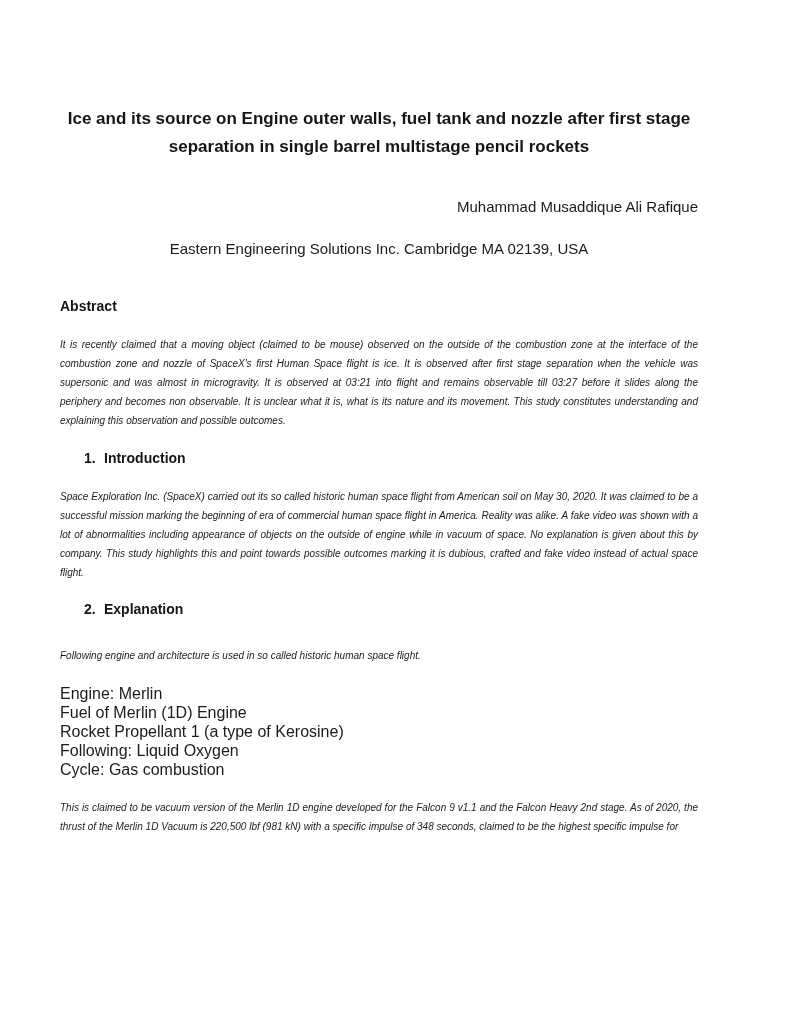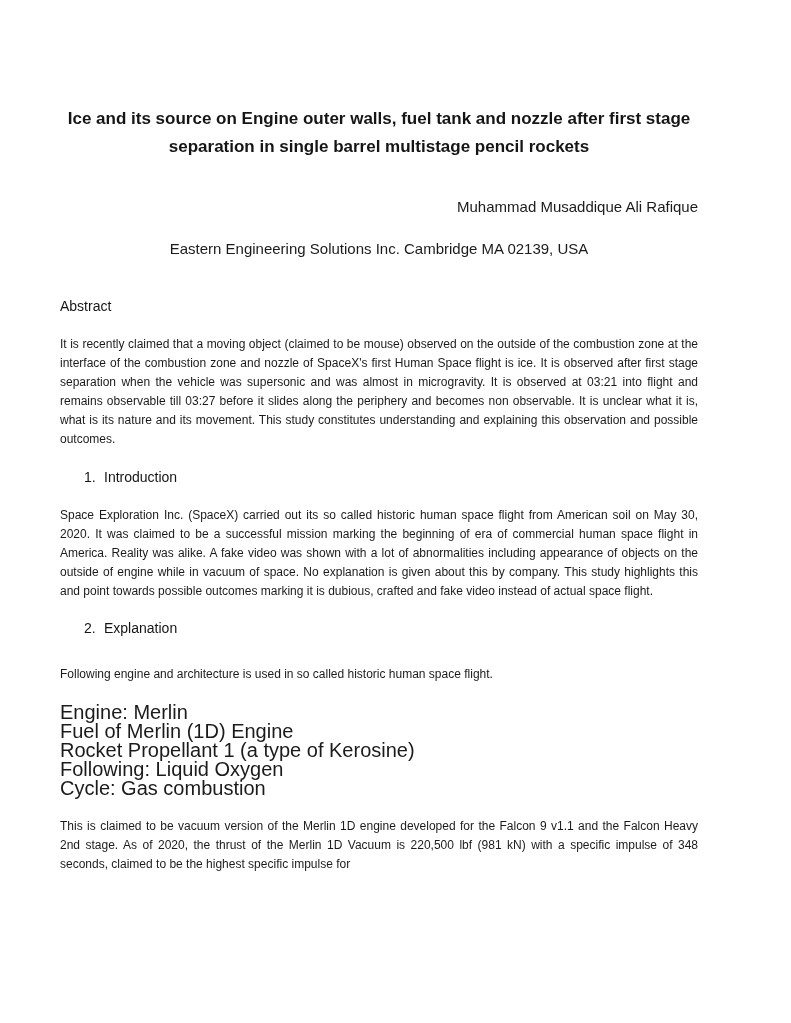--- a/index.html
+++ b/index.html
@@ -34,51 +34,52 @@
   }
   .affiliation {
     margin-top: 22px;
     font-size: 15px;
     line-height: 20px;
     text-align: center;
   }
   .section-heading {
     margin-top: 19px;
     font-size: 14px;
-    font-weight: normal;
+    font-weight: bold;
     line-height: 19px;
     color: #151515;
   }
   .section-heading.abstract-h {
     margin-top: 38px;
   }
   .section-heading.numbered {
     padding-left: 24px;
   }
   .sec-num {
     display: inline-block;
     width: 20px;
   }
   .para {
     margin: 19px 0 0 0;
-    font-size: 12px;
+    font-size: 10px;
     line-height: 19px;
+    font-style: italic;
   }
   .para.justify {
     text-align: justify;
   }
   .para.tight {
     margin-top: 27px;
   }
   .section-heading.tight {
     margin-top: 18px;
   }
   .spec-list {
     margin-top: 19px;
-    font-size: 20px;
+    font-size: 16px;
     line-height: 19px;
   }
   .spec-line {
     white-space: pre;
   }
 </style>
 </head>
 <body>
 
 <div class="page">

